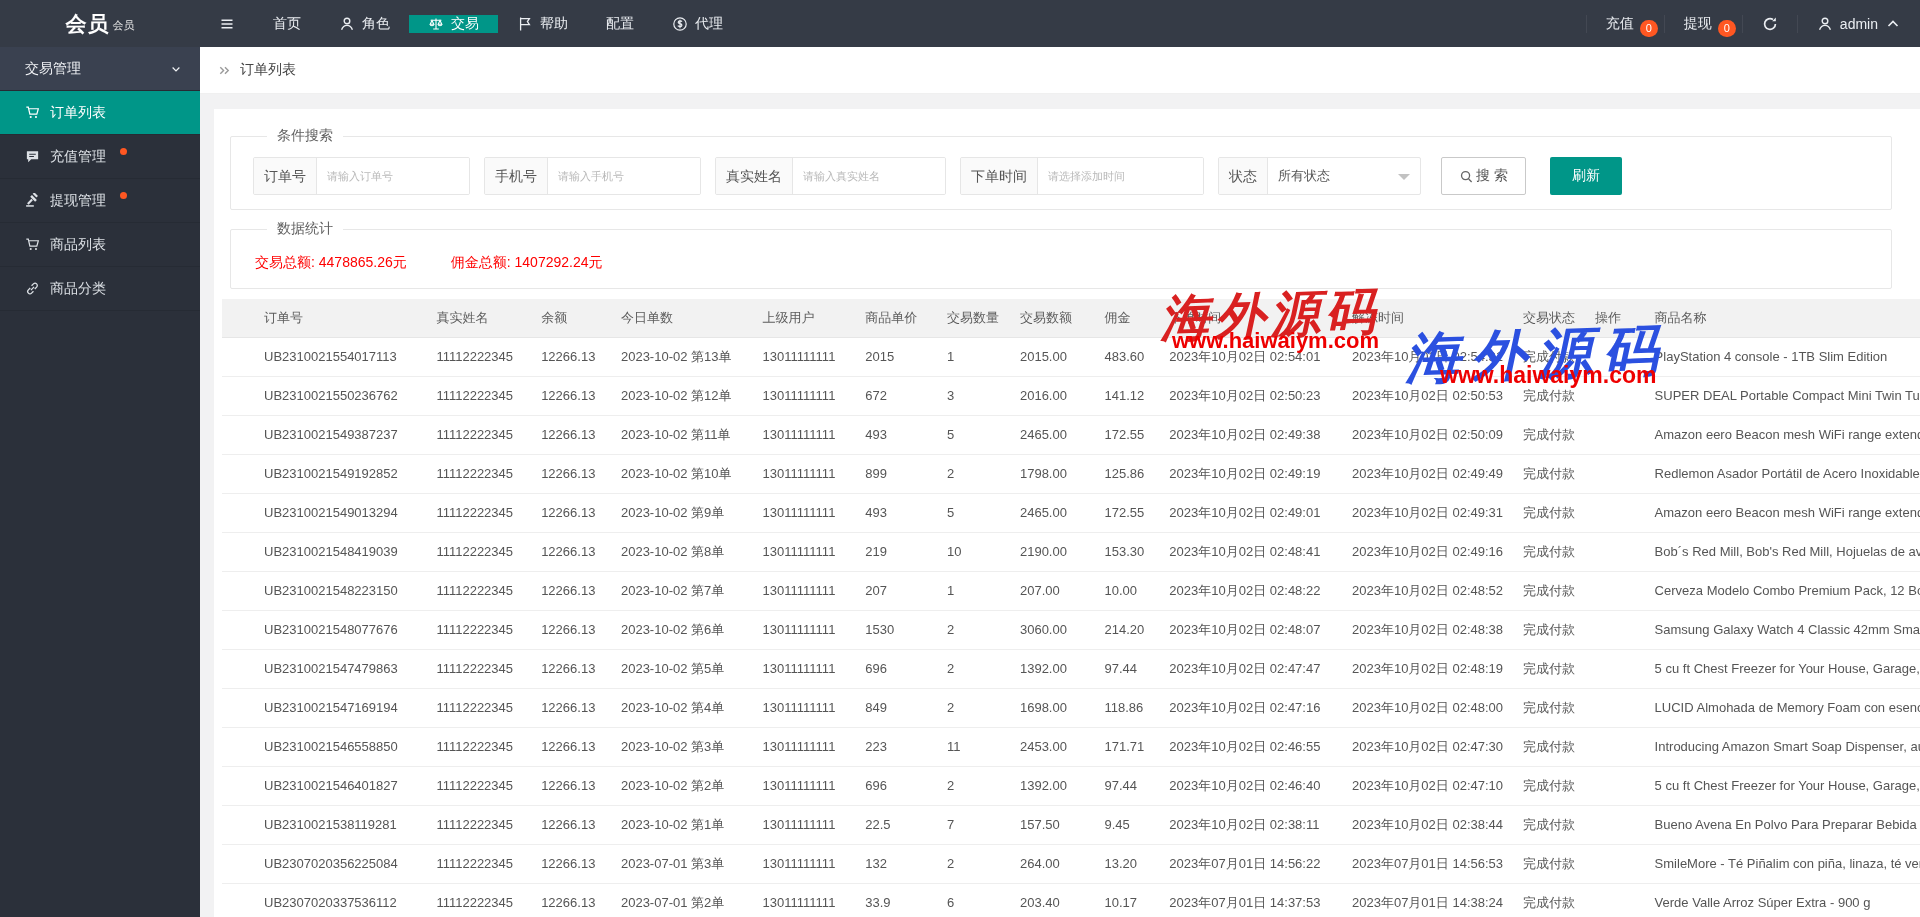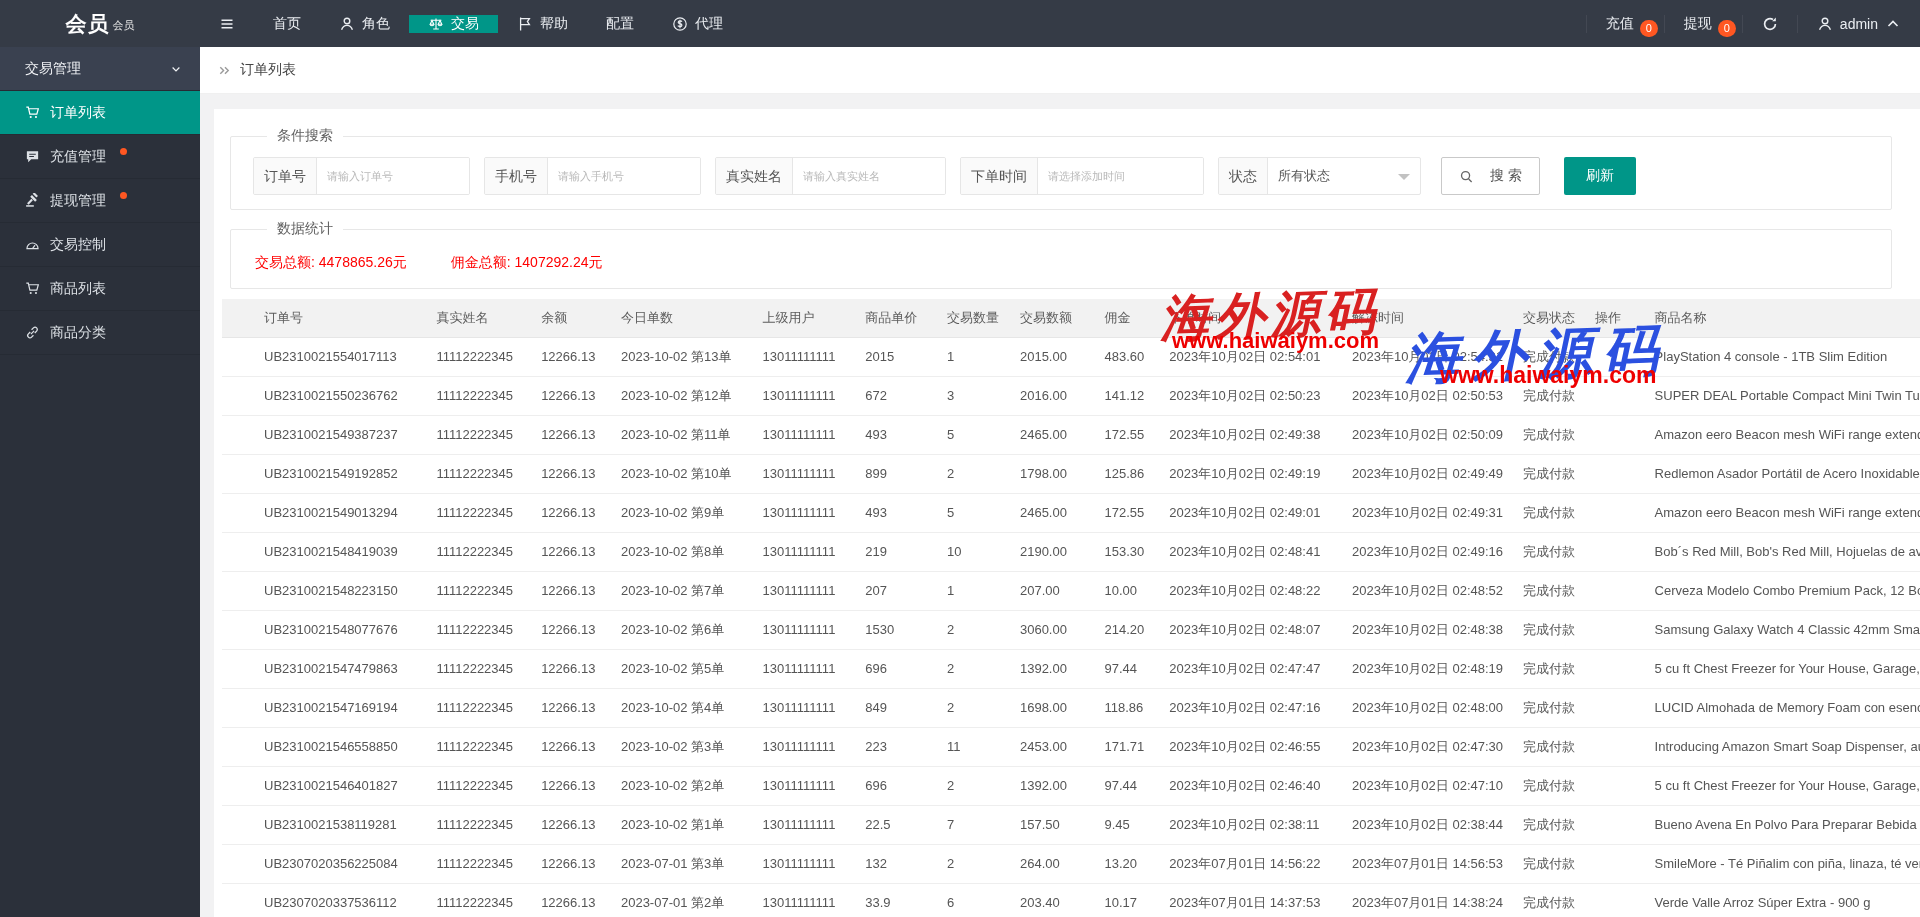--- a/index.html
+++ b/index.html
@@ -52,21 +52,21 @@
     background:#fff; overflow:hidden; }
   .addon { background:#fafafa; border-right:1px solid #e6e6e6; padding:0 10px; line-height:36px;
     font-size:14px; color:#555; white-space:nowrap; }
   .input-group input { border:0; outline:none; padding:0 10px; font-size:11px; color:#333; width:152px; }
   .input-group input::placeholder { color:#b9b9b9; }
   .input-group input.wide { width:165px; }
   .select-box { position:relative; width:152px; line-height:36px; padding:0 10px; font-size:13px;
     color:#555; cursor:pointer; }
   .select-box::after { content:""; position:absolute; right:10px; top:16px;
     border:6px solid transparent; border-top-color:#c2c2c2; }
-  .btn-search { height:38px; display:flex; align-items:center; gap:16px; background:#fff;
+  .btn-search { height:38px; display:flex; align-items:center; gap:2px; background:#fff;
     border:1px solid #c9c9c9; border-radius:2px; padding:0 17px; font-size:14px; color:#555;
     cursor:pointer; margin-left:6px; }
   .btn-search .icon { color:#666; }
   .btn-refresh { height:38px; background:#009688; color:#fff; border:0; border-radius:2px;
     padding:0 22px; font-size:14px; cursor:pointer; margin-left:10px; }
   .stats-line { display:flex; gap:44px; color:#f00; font-size:14px; padding:4px 0 2px 2px; }
 
   
   .table-wrap { overflow:hidden; width:100%; margin-top:2px; }
   table { border-collapse:collapse; table-layout:fixed; min-width:1939px; font-size:13px; color:#555; }
@@ -213,29 +213,20 @@
         <span class="icon">
           <svg viewBox="0 0 16 16" fill="currentColor">
             <rect x="8.2" y="0.8" width="5.6" height="2.4" transform="rotate(45 11 2)"></rect>
             <rect x="5.4" y="4.4" width="7.4" height="2.6" transform="rotate(45 9.1 5.7)"></rect>
             <path d="M6.8 6.2l1.6 1.6-4.6 4.6-1.6-1.6z"></path>
             <rect x="1.2" y="13" width="8.2" height="1.6"></rect>
           </svg>
         </span>
         <span>提现管理</span>
         <span class="dot"></span>
-      </div>
-      <div class="side-item">
-        <span class="icon">
-          <svg viewBox="0 0 16 16" fill="none" stroke="currentColor" stroke-width="1.3">
-            <path d="M2.1 12.3a5.9 5.9 0 1 1 11.8 0z"></path>
-            <path d="M8 12.3l2.7-3.7"></path>
-          </svg>
-        </span>
-        <span>交易控制</span>
       </div>
       <div class="side-item">
         <span class="icon">
           <svg viewBox="0 0 16 16" fill="none" stroke="currentColor" stroke-width="1.3">
             <path d="M1.4 2.2h2.1l1.7 7.6h7.4l1.6-5.8H4.2"></path>
             <circle cx="6.1" cy="12.7" r="1.1" fill="currentColor" stroke="none"></circle>
             <circle cx="11.7" cy="12.7" r="1.1" fill="currentColor" stroke="none"></circle>
           </svg>
         </span>
         <span>商品列表</span>

